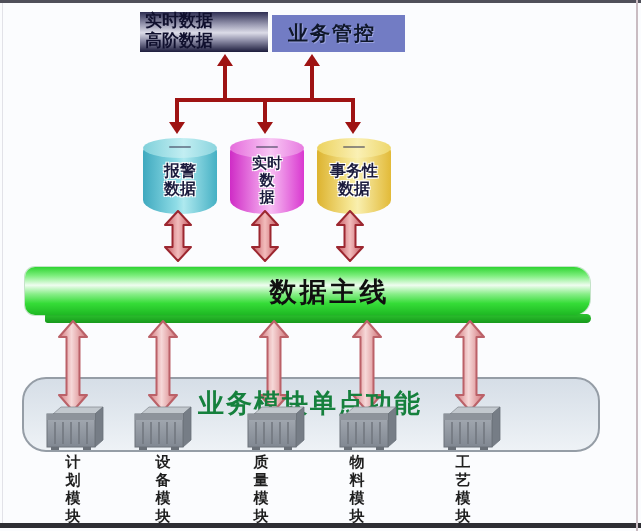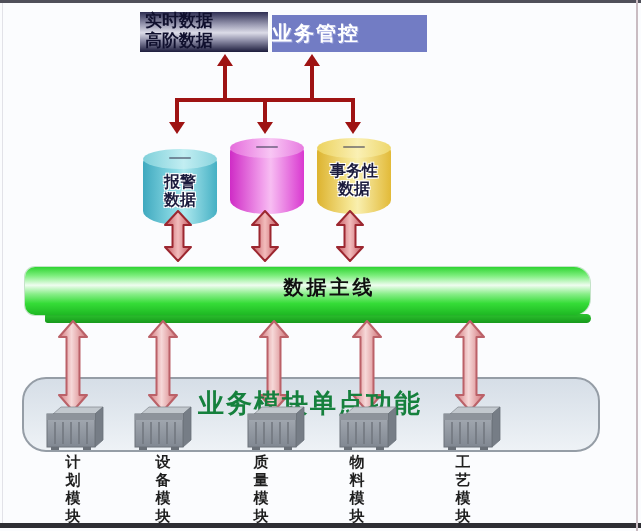--- a/index.html
+++ b/index.html
@@ -18,24 +18,24 @@
   .frame-left{left:2px;top:3px;width:1px;height:520px;background:#e2e2e8;}
 
   
   .box-data{
     left:140px;top:12px;width:128px;height:40px;
     background:linear-gradient(180deg,#2e2e52 0%,#9c9cb4 32%,#dcdce8 52%,#8c8ca6 72%,#1c1c3c 100%);
     color:#10102e;font-weight:bold;font-size:17px;line-height:20px;
     padding-left:5px;box-sizing:border-box;
   }
   .box-control{
-    left:272px;top:15px;width:155px;height:37px;
+    left:272px;top:15px;width:133px;height:37px;
     background:#727cc4;
-    color:#ffffff;font-weight:bold;font-size:20px;line-height:37px;
-    letter-spacing:2px;padding-left:0;box-sizing:border-box;
+    color:#0f172a;font-weight:bold;font-size:20px;line-height:37px;
+    letter-spacing:2px;padding-left:16px;box-sizing:border-box;
     text-shadow:1px 1px 0 #9aa2dc;
   }
 
   
   .cline{background:#9e1313;}
   .arr-up{width:0;height:0;border-left:8px solid transparent;border-right:8px solid transparent;border-bottom:12px solid #9e1313;}
   .arr-down{width:0;height:0;border-left:8px solid transparent;border-right:8px solid transparent;border-top:12px solid #9e1313;}
 
   
   .cyl{width:74px;height:76px;}
@@ -61,21 +61,21 @@
     background:linear-gradient(180deg,#2fd432 0%,#7dee7d 18%,#effdf0 38%,#8aee8a 56%,#35dc37 76%,#1eb823 100%);
     box-shadow:0 0 0 1px rgba(30,150,40,.25);
   }
   .bus-lip{
     left:45px;top:314px;width:546px;height:9px;
     border-radius:4px 10px 10px 6px;
     background:linear-gradient(180deg,#2cc42e,#17991c);
   }
   .bus-label{
     left:25px;top:274px;width:565px;text-align:center;text-indent:44px;
-    font-weight:bold;font-size:20px;color:#101010;letter-spacing:3px;
+    font-weight:bold;font-size:27px;color:#101010;letter-spacing:3px;
   }
 
   
   .panel{
     left:22px;top:377px;width:578px;height:75px;
     border:2px solid #959da6;border-radius:24px;box-sizing:border-box;
     background:linear-gradient(180deg,#d6dee7 0%,#e4eaf0 60%,#eef2f6 100%);
   }
   .panel-title{
     left:120px;top:386px;width:380px;text-align:center;
@@ -124,31 +124,34 @@
 <div class="abs arr-up" style="left:304px;top:54px;"></div>
 <div class="abs cline" style="left:310px;top:65px;width:4px;height:35px;"></div>
 <div class="abs cline" style="left:175px;top:98px;width:180px;height:4px;"></div>
 <div class="abs cline" style="left:175px;top:100px;width:4px;height:23px;"></div>
 <div class="abs arr-down" style="left:169px;top:122px;"></div>
 <div class="abs cline" style="left:263px;top:100px;width:4px;height:23px;"></div>
 <div class="abs arr-down" style="left:257px;top:122px;"></div>
 <div class="abs cline" style="left:351px;top:100px;width:4px;height:23px;"></div>
 <div class="abs arr-down" style="left:345px;top:122px;"></div>
 
-<div class="abs cyl cyl-cyan" style="left:143px;top:149px;">
+<div class="abs cyl cyl-cyan" style="left:143px;top:138px;">
   <div class="cyl-body"></div>
   <div class="cyl-top"></div>
   <div class="cyl-slot"></div>
   <div class="cyl-label prel">报警
 数据</div>
 </div>
 <div class="abs cyl cyl-mag" style="left:230px;top:138px;">
   <div class="cyl-body"></div>
   <div class="cyl-top"></div>
   <div class="cyl-slot"></div>
+  <div class="cyl-label prel" style="font-size:15px;line-height:17px;">实时
+数
+据</div>
 </div>
 <div class="abs cyl cyl-gold" style="left:317px;top:138px;">
   <div class="cyl-body"></div>
   <div class="cyl-top"></div>
   <div class="cyl-slot"></div>
   <div class="cyl-label prel">事务性
 数据</div>
 </div>
 
 <svg class="abs" style="left:163px;top:210px;" width="30" height="52" viewBox="0 0 30 52">

